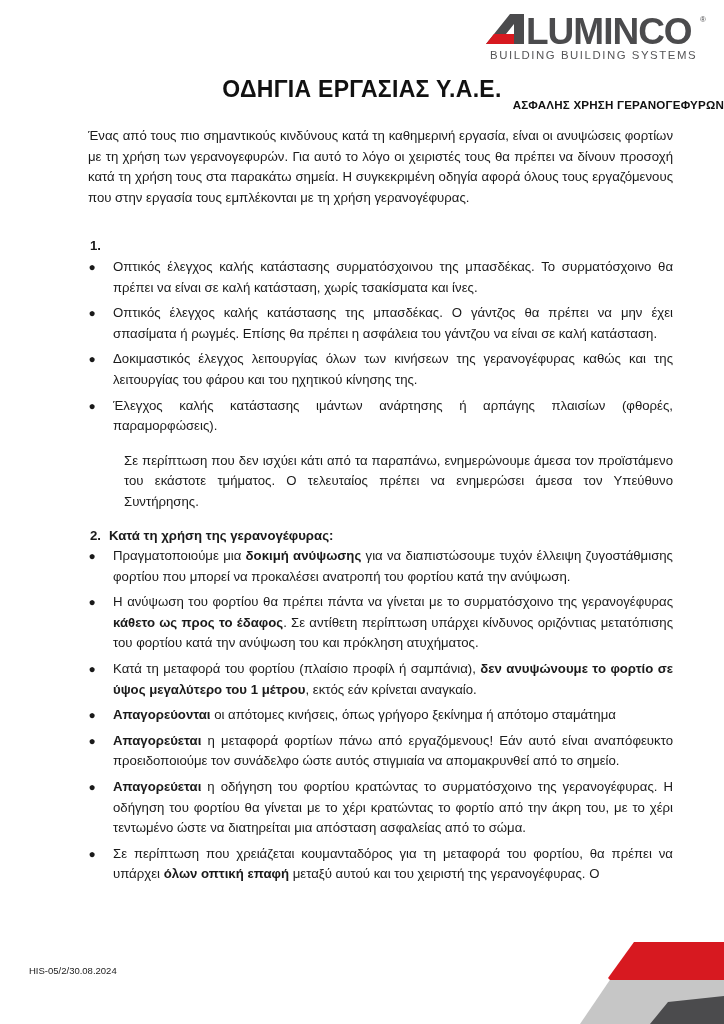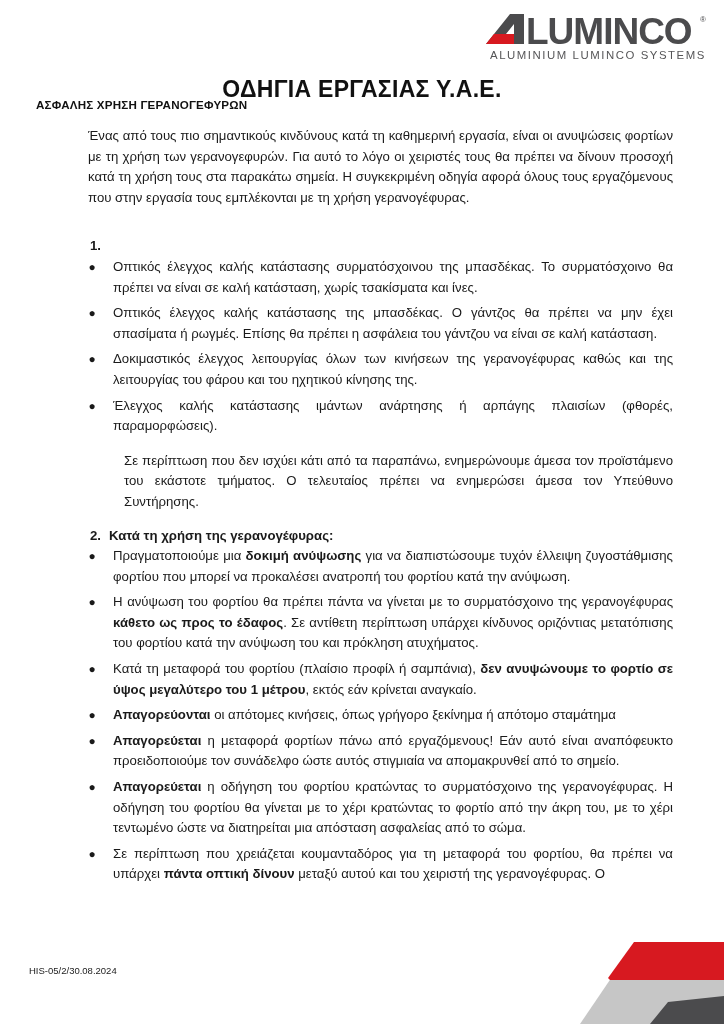--- a/index.html
+++ b/index.html
@@ -2,21 +2,21 @@
 <html><head>
 <meta charset="utf-8">
 <style>
   html, body { margin: 0; padding: 0; background: #ffffff; }
   body { width: 724px; height: 1024px; position: relative; overflow: hidden;
          font-family: "Liberation Sans", "DejaVu Sans", sans-serif; color: #1a1a1a; }
   .logo { position: absolute; left: 484px; top: 12px; width: 226px; height: 50px; }
   .logo-word { position: absolute; left: 0; top: 0; width: 226px; height: 36px; }
   .logo-tag { position: absolute; left: 6px; top: 37px; font-size: 11.4px; letter-spacing: 1.55px; color: #555557; white-space: nowrap; }
   .title { position: absolute; left: 0; width: 724px; top: 76px; text-align: center; font-size: 23px; font-weight: bold; color: #111; letter-spacing: 0.3px; }
-  .subtitle { position: absolute; left: 0; width: 724px; top: 98px; text-align: left; font-size: 11.6px; font-weight: bold; color: #111; letter-spacing: 0.2px; padding-left: 36px; box-sizing: border-box;}
+  .subtitle { position: absolute; left: 0; width: 724px; top: 98px; text-align: right; font-size: 11.6px; font-weight: bold; color: #111; letter-spacing: 0.2px; padding-left: 36px; box-sizing: border-box;}
   .content { position: absolute; left: 88px; top: 126px; width: 585px; font-size: 13.2px; line-height: 20.6px; }
   p { margin: 0; text-align: justify; }
   .intro { margin-bottom: 28px; }
   .section-title { font-weight: bold; margin: 0; display: flex; }
   .section-title .num { width: 19px; padding-left: 2px; }
   ul { list-style: none; margin: 0; padding: 0; }
   li { position: relative; padding-left: 25px; text-align: justify; margin-bottom: 5px; }
   li .bullet { position: absolute; left: 0; top: 0; width: 8px; text-align: center; font-size: 12px; }
   .sec1 { margin-bottom: 14px; }
   .mid { margin-bottom: 13px; margin-left: 36px; }
@@ -28,21 +28,21 @@
 <body>
 
 <div class="logo">
   <svg class="logo-word" viewBox="0 0 226 36">
 
     <polygon points="2,32 26,2 40,2 40,32 30,32 30,12 14,32" fill="#4b4b4d"></polygon>
     <polygon points="10,22 30,22 30,32 2,32" fill="#d71920"></polygon>
     <text x="42" y="32" font-family="Liberation Sans, sans-serif" font-weight="bold" font-size="37" fill="#4b4b4d" letter-spacing="-1">LUMINCO</text>
     <text x="216" y="10" font-family="Liberation Sans, sans-serif" font-size="8" fill="#4b4b4d">®</text>
   </svg>
-  <div class="logo-tag">ALUMINIUM LUMINCO SYSTEMS</div>
+  <div class="logo-tag">BUILDING BUILDING SYSTEMS</div>
 </div>
 
 <div class="title">ΟΔΗΓΙΑ ΕΡΓΑΣΙΑΣ Υ.Α.Ε.</div>
 <div class="subtitle">ΑΣΦΑΛΗΣ ΧΡΗΣΗ ΓΕΡΑΝΟΓΕΦΥΡΩΝ</div>
 
 <div class="content">
   <p class="intro">Ένας από τους πιο σημαντικούς κινδύνους κατά τη καθημερινή εργασία, είναι οι ανυψώσεις φορτίων με τη χρήση των γερανογεφυρών. Για αυτό το λόγο οι χειριστές τους θα πρέπει να δίνουν προσοχή κατά τη χρήση τους στα παρακάτω σημεία. Η συγκεκριμένη οδηγία αφορά όλους τους εργαζόμενους που στην εργασία τους εμπλέκονται με τη χρήση γερανογέφυρας.</p>
 
   <div class="section-title">
     <span class="num">1.</span>
@@ -60,21 +60,21 @@
     <span class="num">2.</span>
     <span>Κατά τη χρήση της γερανογέφυρας:</span>
   </div>
   <ul>
       <li><span class="bullet">●</span><span>Πραγματοποιούμε μια </span><b>δοκιμή ανύψωσης</b><span> για να διαπιστώσουμε τυχόν έλλειψη ζυγοστάθμισης φορτίου που μπορεί να προκαλέσει ανατροπή του φορτίου κατά την ανύψωση.</span></li>
       <li><span class="bullet">●</span><span>Η ανύψωση του φορτίου θα πρέπει πάντα να γίνεται με το συρματόσχοινο της γερανογέφυρας </span><b>κάθετο ως προς το έδαφος</b><span>. Σε αντίθετη περίπτωση υπάρχει κίνδυνος οριζόντιας μετατόπισης  του φορτίου κατά την ανύψωση του και πρόκληση ατυχήματος.</span></li>
       <li><span class="bullet">●</span><span>Κατά τη μεταφορά του φορτίου (πλαίσιο προφίλ ή σαμπάνια), </span><b>δεν ανυψώνουμε το φορτίο σε ύψος μεγαλύτερο του 1 μέτρου</b><span>, εκτός εάν κρίνεται αναγκαίο.</span></li>
       <li><span class="bullet">●</span><b>Απαγορεύονται</b><span> οι απότομες κινήσεις, όπως γρήγορο ξεκίνημα ή απότομο σταμάτημα</span></li>
       <li><span class="bullet">●</span><b>Απαγορεύεται</b><span> η μεταφορά φορτίων πάνω από εργαζόμενους! Εάν αυτό είναι αναπόφευκτο προειδοποιούμε τον συνάδελφο ώστε αυτός στιγμιαία να απομακρυνθεί από το σημείο.</span></li>
       <li><span class="bullet">●</span><b>Απαγορεύεται</b><span> η οδήγηση του φορτίου κρατώντας το συρματόσχοινο της γερανογέφυρας. Η οδήγηση του φορτίου θα γίνεται με το χέρι κρατώντας το φορτίο από την άκρη του, με το χέρι τεντωμένο ώστε να διατηρείται μια απόσταση ασφαλείας από το σώμα.</span></li>
-      <li><span class="bullet">●</span><span>Σε περίπτωση που χρειάζεται κουμανταδόρος για τη μεταφορά του φορτίου, θα πρέπει να υπάρχει </span><b>πάντα οπτική δίνουν</b><span> μεταξύ αυτού και του χειριστή της γερανογέφυρας. Ο</span></li>
+      <li><span class="bullet">●</span><span>Σε περίπτωση που χρειάζεται κουμανταδόρος για τη μεταφορά του φορτίου, θα πρέπει να υπάρχει </span><b>όλων οπτική επαφή</b><span> μεταξύ αυτού και του χειριστή της γερανογέφυρας. Ο</span></li>
     </ul>
 </div>
 
 <div class="footer-code">HIS-05/2/30.08.2024</div>
 
 <svg class="corner" viewBox="0 0 184 94">
   <polygon points="40,94 78,38 184,38 184,94" fill="#c6c6c6"></polygon>
   <polygon points="68,48 94,12 184,12 184,50 70,50" fill="#d71920"></polygon>
   <polygon points="110,94 128,72 184,66 184,94" fill="#4b4b4d"></polygon>
 </svg>

